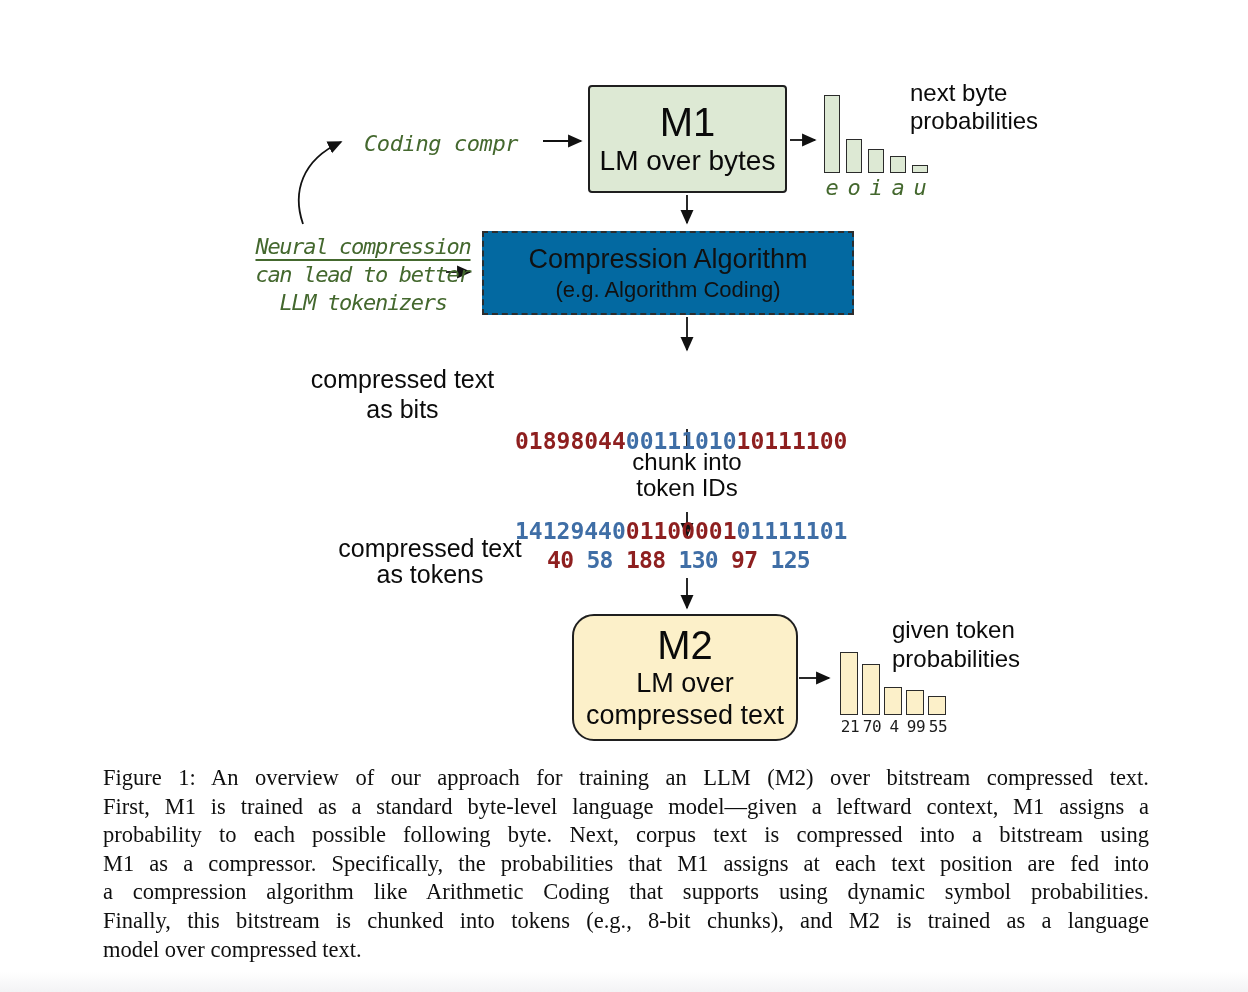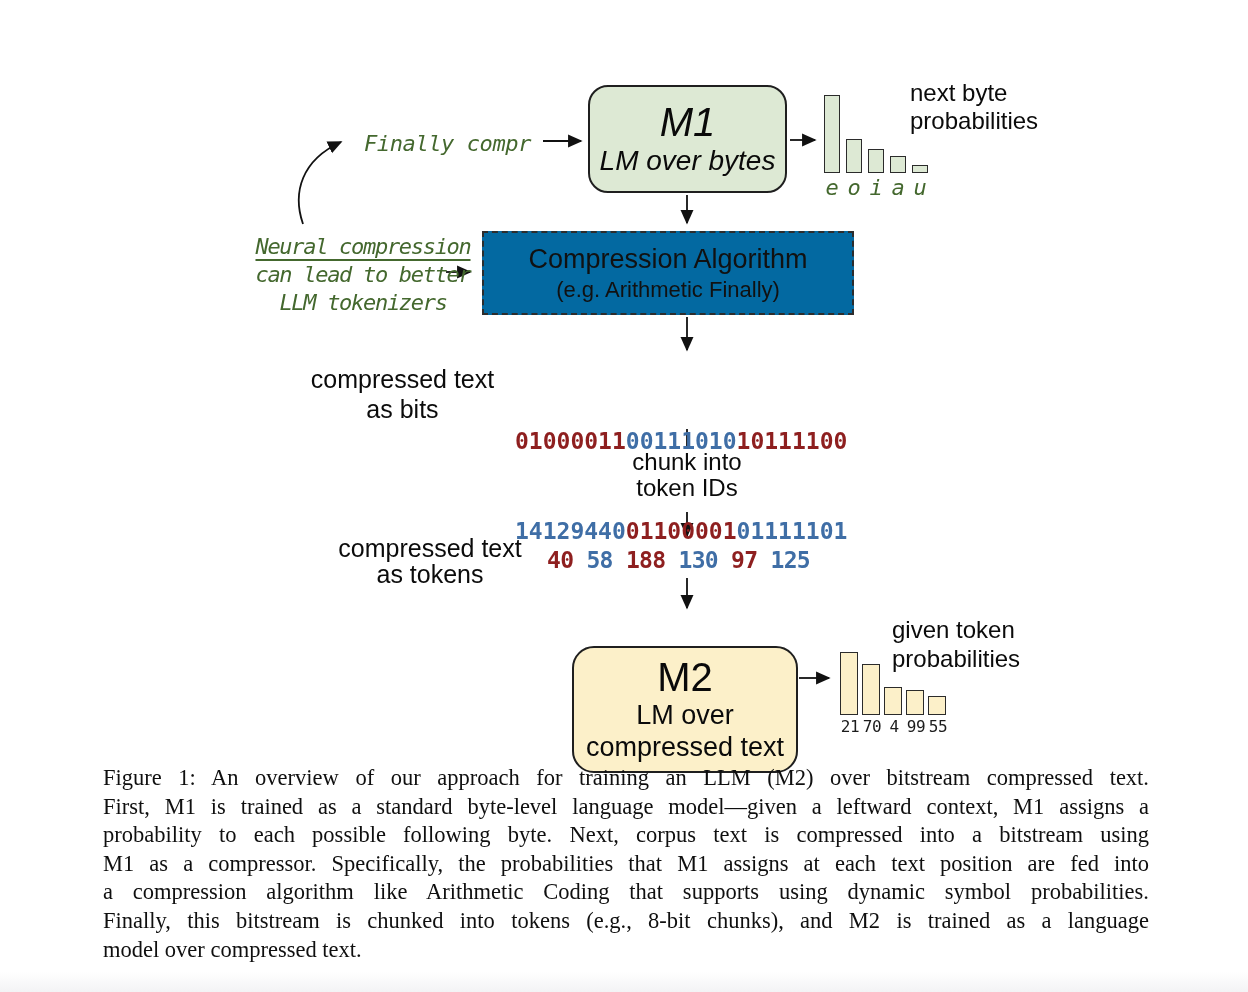--- a/index.html
+++ b/index.html
@@ -18,22 +18,22 @@
   .green-note{color:var(--green-text);font-style:italic;font-weight:500;
               font-family:"DejaVu Sans Mono",monospace;}
   .snippet{font-size:22px;letter-spacing:-0.4px;}
   .note-block{width:272px;font-size:22px;line-height:28px;letter-spacing:-1.3px;text-align:center;}
   .u{text-decoration:underline;text-decoration-thickness:2px;text-underline-offset:5px;font-style:italic;}
 
   
   .node{box-sizing:border-box;display:flex;flex-direction:column;align-items:center;
         justify-content:center;text-align:center;}
   .m-box{border:2.2px solid var(--border);}
-  .m1{background:var(--box-green);border-radius:20px;font-style:italic;}
-  .m2{background:var(--box-cream);border-radius:22px;margin-top:32px;}
+  .m1{background:var(--box-green);border-radius:4px;}
+  .m2{background:var(--box-cream);border-radius:22px;}
   .node-title{font-size:40px;line-height:1.08;color:#0a0a0a;}
   .node-sub{font-size:28px;line-height:1.18;color:#0a0a0a;}
   .m2 .node-sub{font-size:27px;line-height:1.2;}
   .dashed-box{border:2px dashed #2d2d2d;background:#0369a1;}
   .cmp-title{font-size:27px;line-height:1.25;}
   .cmp-sub{font-size:22px;line-height:1.2;}
 
   
   .lbl{font-size:24px;line-height:28px;color:#0b0b0b;}
   .side-lbl{font-size:25px;color:#0b0b0b;text-align:center;}
@@ -78,21 +78,21 @@
     <path d="M790,140 H815" stroke="#111" stroke-width="1.8" fill="none" marker-end="url(#ah)"></path>
     <path d="M687,195 V223" stroke="#111" stroke-width="1.8" fill="none" marker-end="url(#ah)"></path>
     <path d="M446,272 H470" stroke="#111" stroke-width="1.8" fill="none" marker-end="url(#ah)"></path>
     <path d="M687,317 V350" stroke="#111" stroke-width="1.8" fill="none" marker-end="url(#ah)"></path>
     <path d="M687,429 V446" stroke="#111" stroke-width="1.8" fill="none"></path>
     <path d="M687,512 V536" stroke="#111" stroke-width="1.8" fill="none" marker-end="url(#ah)"></path>
     <path d="M687,578 V608" stroke="#111" stroke-width="1.8" fill="none" marker-end="url(#ah)"></path>
     <path d="M799,678 H829" stroke="#111" stroke-width="1.8" fill="none" marker-end="url(#ah)"></path>
   </svg>
 
-  <div class="abs green-note snippet" style="left:364px;top:131px;">Finally compr</div>
+  <div class="abs green-note snippet" style="left:364px;top:131px;">Coding compr</div>
 
   <div class="abs node m-box m1" style="left:588px;top:85px;width:199px;height:108px;">
     <div class="node-title">M1</div>
     <div class="node-sub">LM over bytes</div>
   </div>
 
   <div class="abs bars bars-byte" style="left:824px;top:95px;height:78px;">
       <div class="bar" style="height: 78px;"></div>
       <div class="bar" style="height: 34px;"></div>
       <div class="bar" style="height: 24px;"></div>
@@ -112,29 +112,29 @@
   </div>
 
   <div class="abs green-note note-block" style="left:227px;top:233px;">
     <div><span class="u">Neural compression</span></div>
     <div>can lead to better</div>
     <div>LLM tokenizers</div>
   </div>
 
   <div class="abs node dashed-box" style="left:482px;top:231px;width:372px;height:84px;">
     <div class="cmp-title">Compression Algorithm</div>
-    <div class="cmp-sub">(e.g. Arithmetic Finally)</div>
+    <div class="cmp-sub">(e.g. Algorithm Coding)</div>
   </div>
 
   <div class="abs side-lbl" style="left:300px;top:364px;width:205px;line-height:30px;">
     <div>compressed text</div>
     <div>as bits</div>
   </div>
   <div class="abs mono bits" style="left:515px;top:366px;">
-    <div><span class="c-red">01000011</span><span class="c-blue">00111010</span><span class="c-red">10111100</span></div>
+    <div><span class="c-red">01898044</span><span class="c-blue">00111010</span><span class="c-red">10111100</span></div>
     <div><span class="c-blue">14129440</span><span class="c-red">01100001</span><span class="c-blue">01111101</span></div>
   </div>
 
   <div class="abs lbl center" style="left:592px;top:449px;width:190px;line-height:26px;">
     <div>chunk into</div>
     <div>token IDs</div>
   </div>
 
   <div class="abs side-lbl" style="left:330px;top:535px;width:200px;line-height:26px;">
     <div>compressed text</div>

